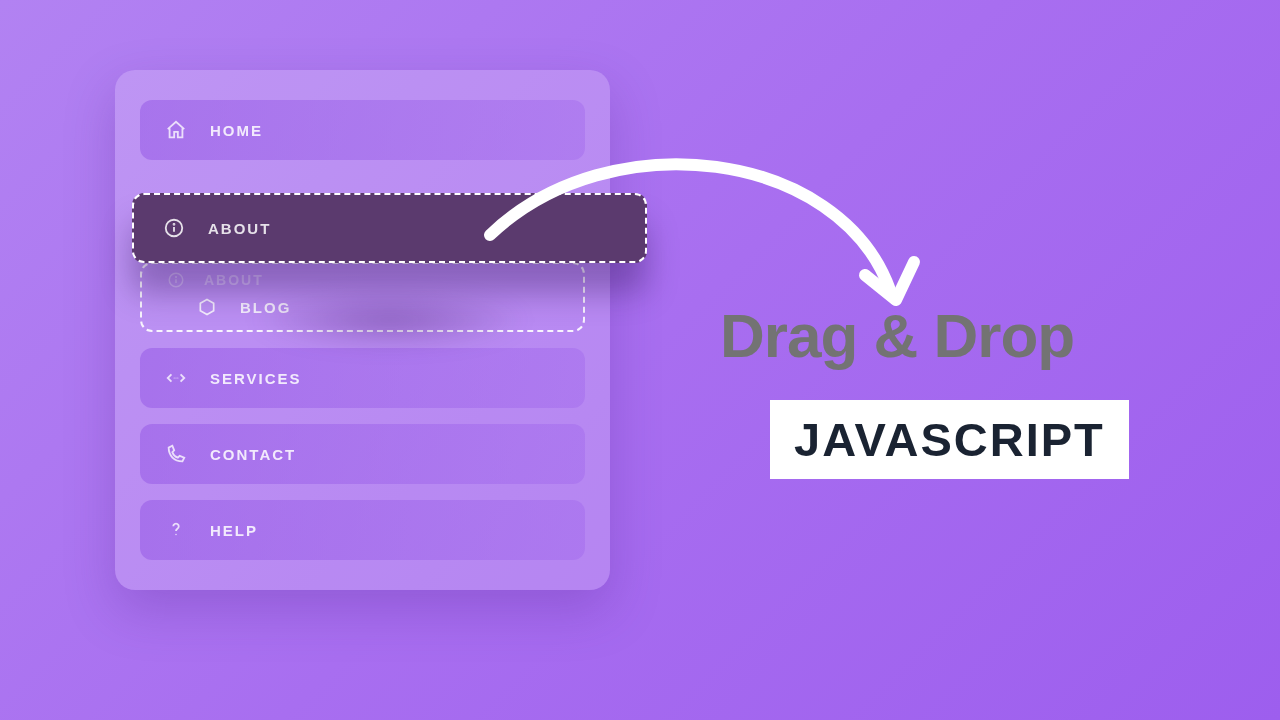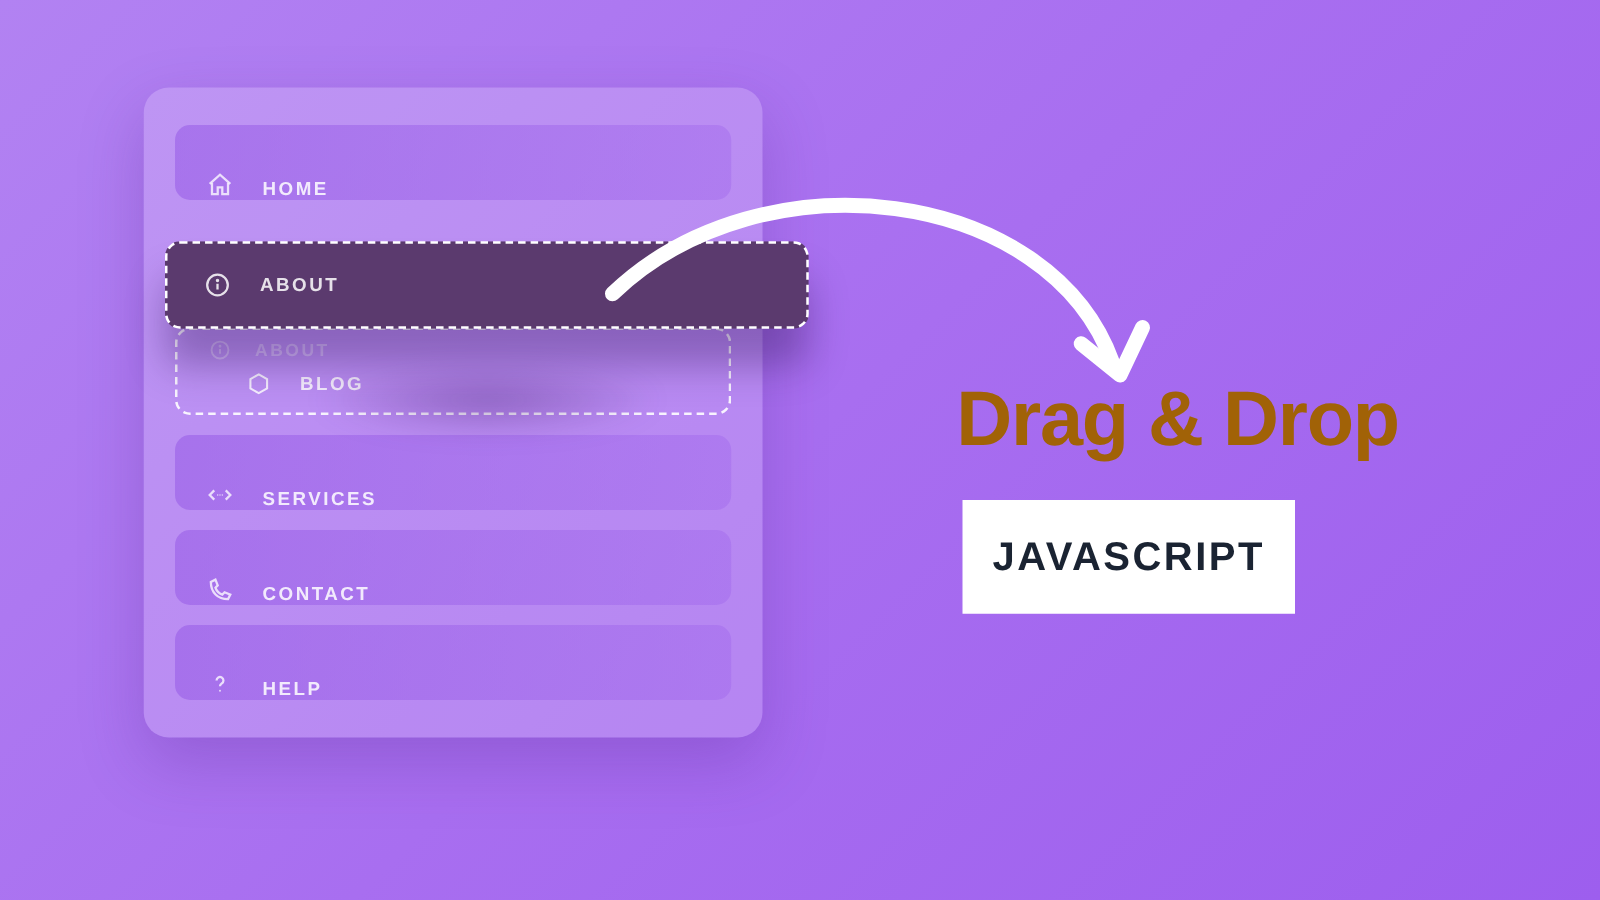--- a/index.html
+++ b/index.html
@@ -16,21 +16,21 @@
   left: 115px;
   top: 70px;
   width: 495px;
   background: rgba(255,255,255,0.18);
   border-radius: 20px;
   padding: 30px 25px;
   box-shadow: 0 20px 50px rgba(80,30,140,0.25);
 }
 .item {
   display: flex;
-  align-items: flex-end;
+  align-items: center;
   gap: 22px;
   height: 60px;
   border-radius: 12px;
   padding: 0 24px;
   margin-bottom: 16px;
   background: linear-gradient(90deg, rgba(150,90,230,0.55), rgba(155,95,235,0.35));
   color: rgba(255,255,255,0.85);
   font-weight: 600;
   letter-spacing: 2px;
   font-size: 15px;
@@ -116,37 +116,37 @@
 .arrow-svg {
   position: absolute;
   left: 470px;
   top: 140px;
   width: 460px;
   height: 210px;
   z-index: 20;
 }
 .headline {
   position: absolute;
-  left: 765px;
+  left: 720px;
   top: 300px;
-  color: #a16207;
+  color: #737373;
   font-weight: 800;
   font-size: 62px;
   letter-spacing: -1px;
 }
 .sublabel {
   position: absolute;
   left: 770px;
   top: 400px;
   background: #fff;
   color: #1a2332;
   font-weight: 800;
-  font-size: 32px;
-  letter-spacing: 2px;
-  padding: 27px 24px;
+  font-size: 47px;
+  letter-spacing: 2px;
+  padding: 12px 24px;
 }
 </style>
 </head>
 <body>
 
 <div class="card">
 
   <div class="item">
     <span class="icon">
       <svg viewBox="0 0 24 24">

